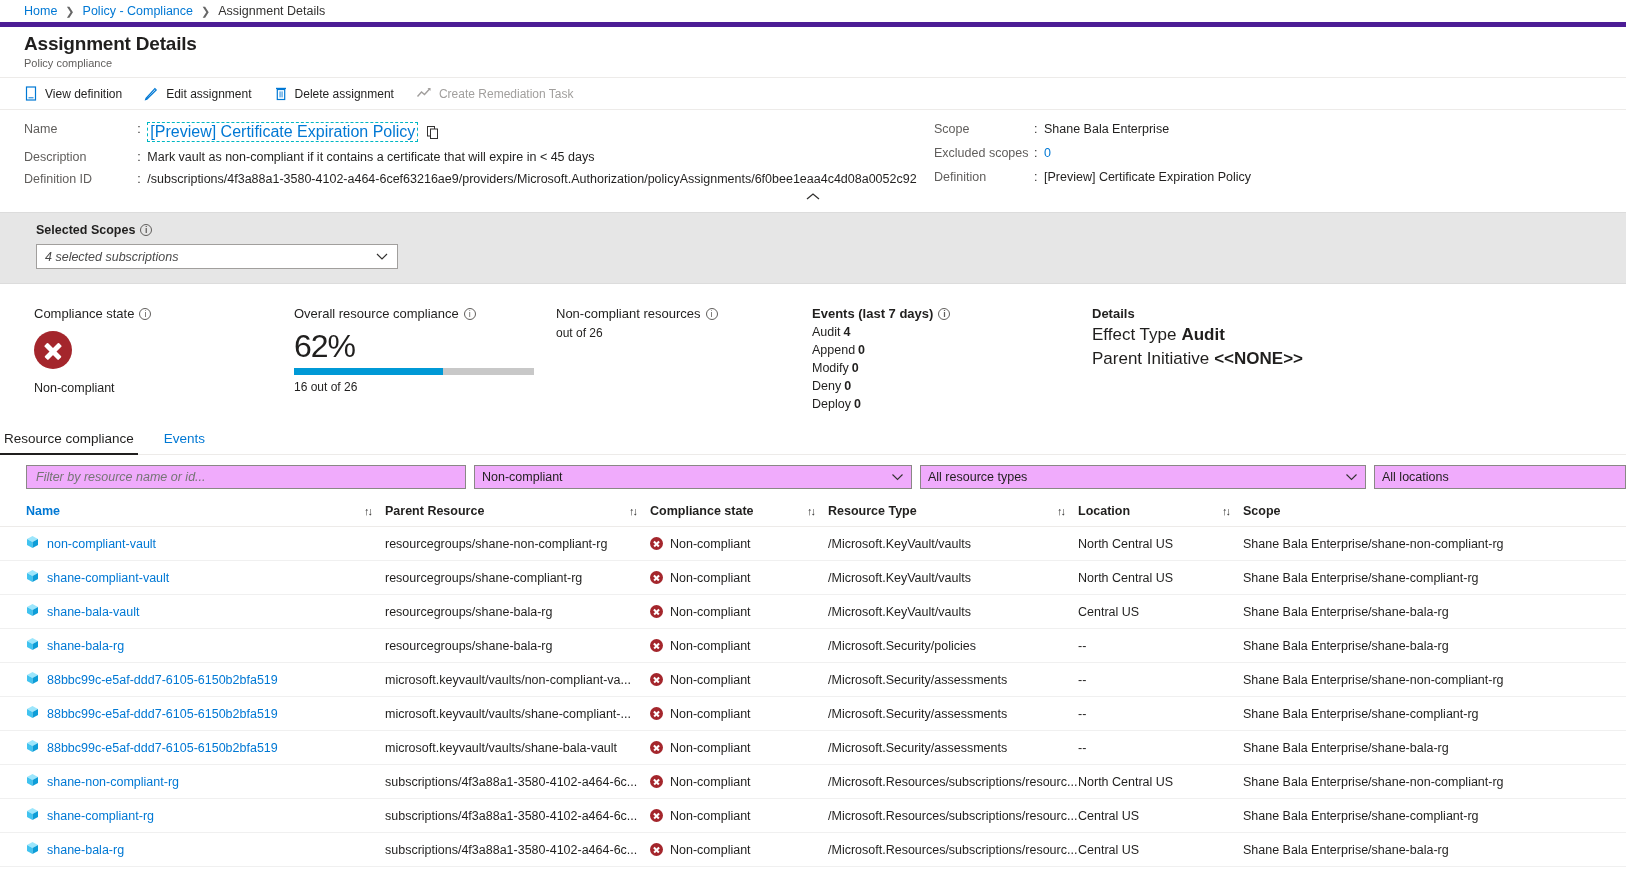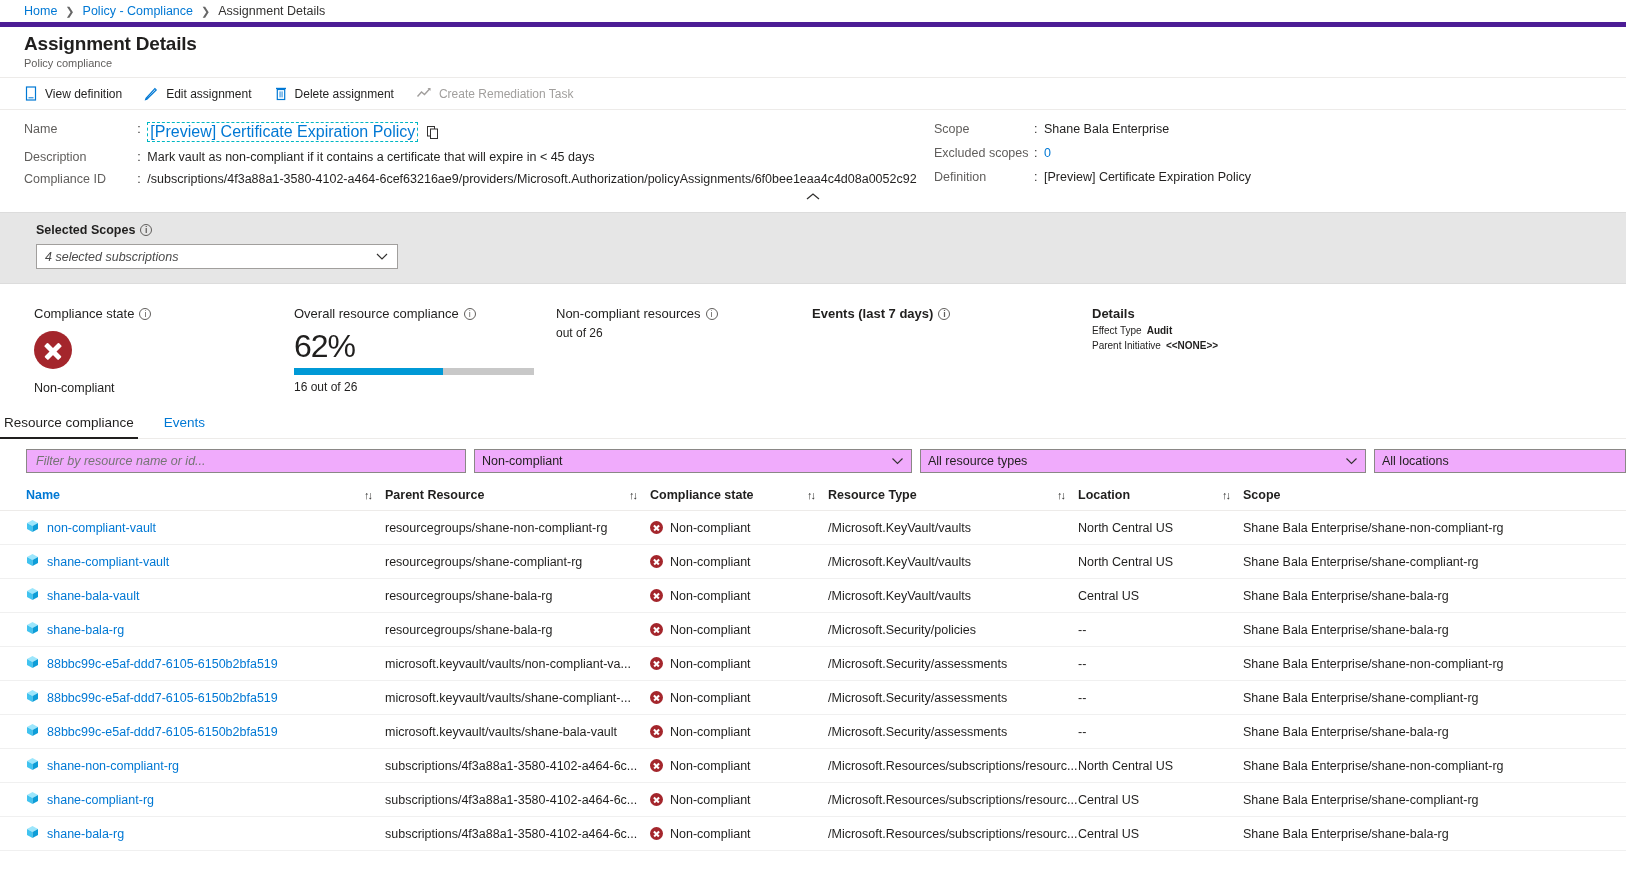--- a/index.html
+++ b/index.html
@@ -107,21 +107,21 @@
 
   .m-noncomp { width: 256px; }
   .big-count-row { display: flex; align-items: flex-end; gap: 6px; margin-top: 3px; }
   .big-count { font-size: 40px; font-weight: 300; color: #201f1e; line-height: 1.08; letter-spacing: -1px; }
 
   .m-events { width: 280px; }
   .evt-line { font-size: 12.5px; color: #201f1e; margin-top: 4px; }
   .evt-line b { font-weight: 700; margin-left: 3px; }
 
   .m-details { width: 300px; }
-  .det-line { font-size: 10px; color: #201f1e; margin-top: 4px; }
+  .det-line { font-size: 17px; color: #201f1e; margin-top: 4px; }
   .det-line b { font-weight: 700; margin-left: 5px; }
 
   
   .tabs { display: flex; gap: 0; margin-top: 16px; border-bottom: 1px solid #edebe9; }
   .tab {
     font-size: 13.5px; padding: 4px 4px 8px 4px; margin-right: 22px;
     cursor: pointer; color: #0078d4; position: relative;
   }
   .tab.active { color: #201f1e; }
   .tab.active::after {
@@ -251,21 +251,21 @@
               <rect x="1.5" y="1.5" width="7" height="9.5" fill="none" stroke="#323130" stroke-width="1"></rect>
               <rect x="4.5" y="4" width="7" height="9.5" fill="#fff" stroke="#323130" stroke-width="1"></rect>
             </svg>
         </span>
       </div>
 
       <div class="dlabel">Description</div>
       <div class="dcolon">:</div>
       <div class="dval">Mark vault as non-compliant if it contains a certificate that will expire in &lt; 45 days</div>
 
-      <div class="dlabel">Compliance ID</div>
+      <div class="dlabel">Definition ID</div>
       <div class="dcolon">:</div>
       <div class="dval">/subscriptions/4f3a88a1-3580-4102-a464-6cef63216ae9/providers/Microsoft.Authorization/policyAssignments/6f0bee1eaa4c4d08a0052c92</div>
     </div>
 
     <div class="dcol right">
       <div class="dlabel">Scope</div>
       <div class="dcolon">:</div>
       <div class="dval">Shane Bala Enterprise</div>
 
       <div class="dlabel">Excluded scopes</div>
@@ -328,20 +328,27 @@
         <i class="info-i">i</i>
       </div>
       <div class="m-sub">out of 26</div>
     </div>
 
     <div class="mblock m-events">
       <div class="mhead bold">
         <span>Events (last 7 days)</span>
         <i class="info-i">i</i>
       </div>
+      <div id="events-list">
+          <div class="evt-line"><span>Audit</span><b>4</b></div>
+          <div class="evt-line"><span>Append</span><b>0</b></div>
+          <div class="evt-line"><span>Modify</span><b>0</b></div>
+          <div class="evt-line"><span>Deny</span><b>0</b></div>
+          <div class="evt-line"><span>Deploy</span><b>0</b></div>
+        </div>
     </div>
 
     <div class="mblock m-details">
       <div class="mhead bold">
         <span>Details</span>
       </div>
       <div id="details-list">
           <div class="det-line"><span>Effect Type</span><b>Audit</b></div>
           <div class="det-line"><span>Parent Initiative</span><b>&lt;&lt;NONE&gt;&gt;</b></div>
         </div>

